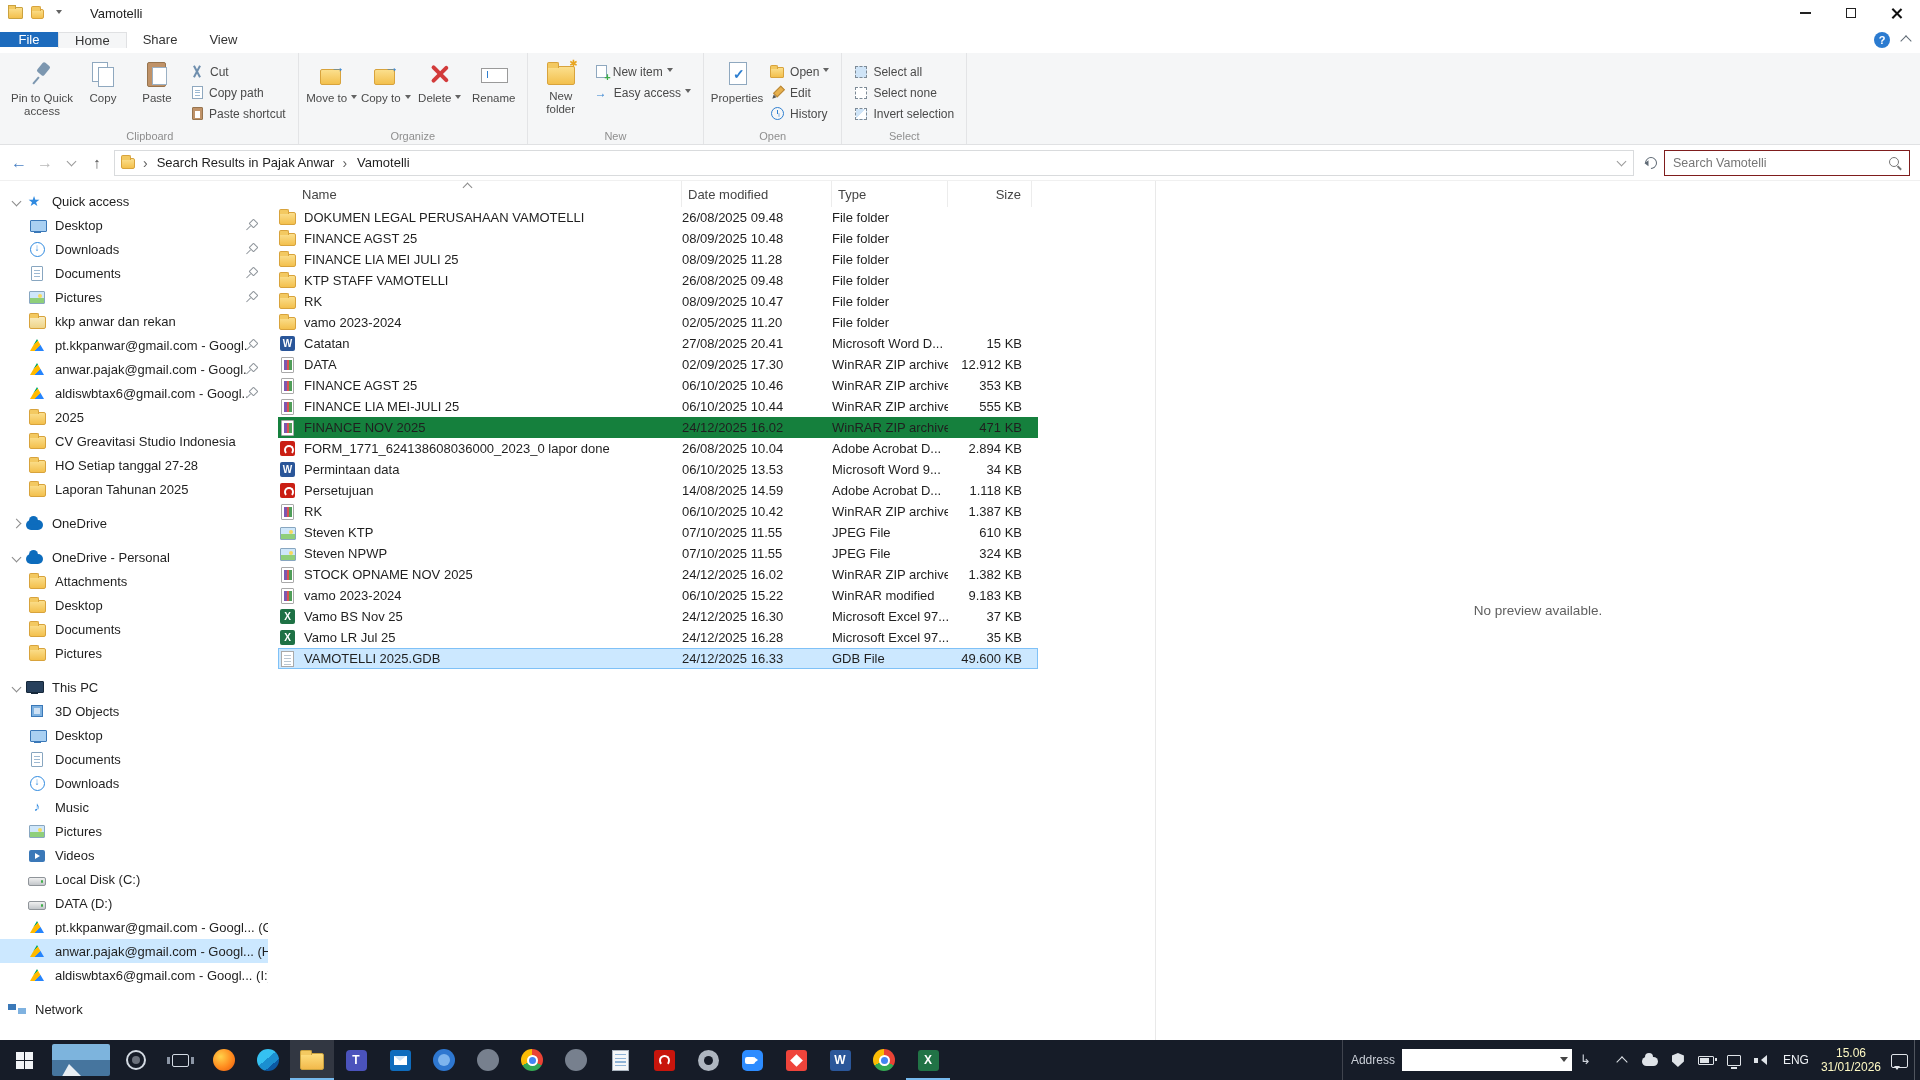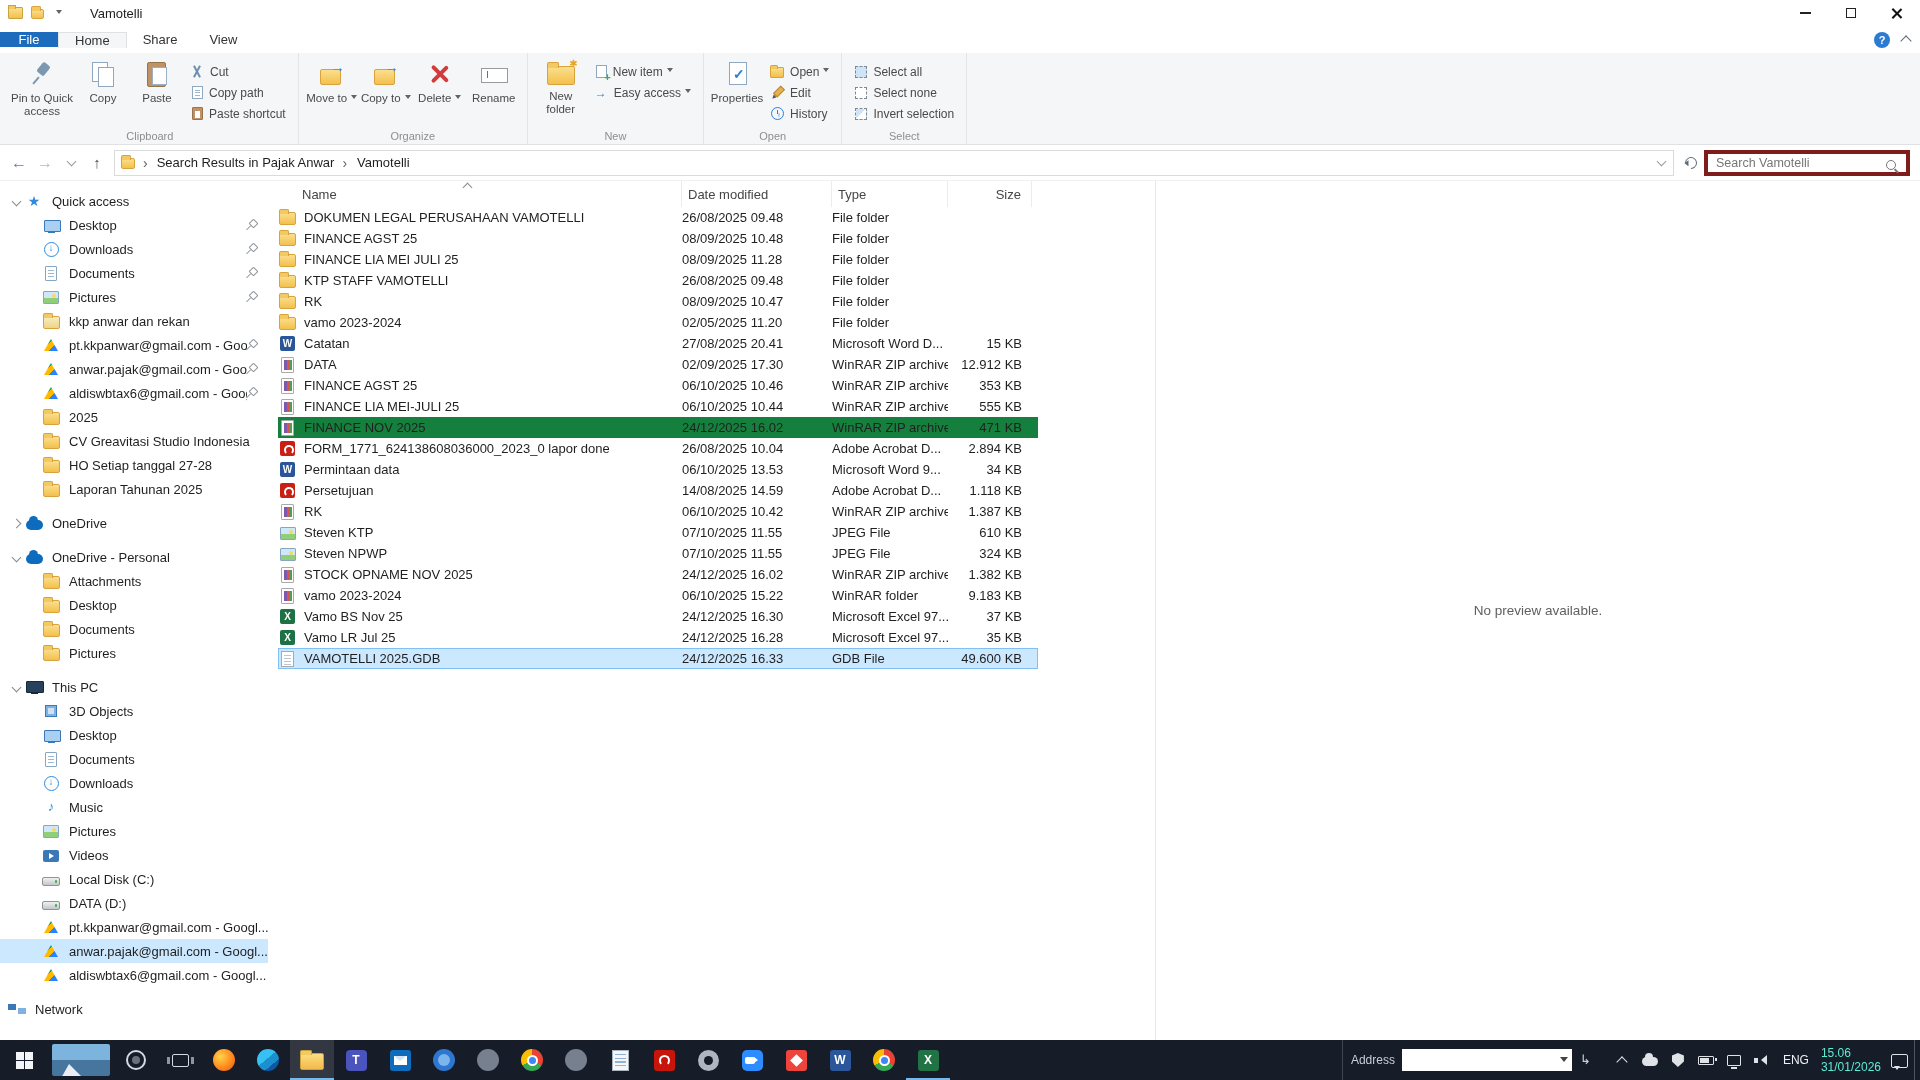--- a/index.html
+++ b/index.html
@@ -100,33 +100,33 @@
 .ic-up::after{content:"\2191";font-size:15px;color:#555}
 .ic-ddchev{width:7px;height:7px;border-right:1.4px solid #9a9a9a;border-bottom:1.4px solid #9a9a9a;transform:rotate(45deg);margin-top:-3px}
 .addr-field{flex:1;display:flex;align-items:center;height:26px;border:1px solid #d9dbdd;background:#fff;margin:0 4px;padding-left:6px;position:relative}
 .crumb{display:flex;align-items:center;height:100%;padding:0 1px;font-size:13px;color:#1f1f1f}
 .crumb .sep::after{content:"\203A";color:#5f5f5f;margin:0 8px;font-size:14px}
 .crumb:last-of-type .sep{display:none}
 .addr-sep::after{content:"\203A";color:#5f5f5f;margin:0 8px;font-size:14px}
 .addr-field-chev{margin-left:auto;margin-right:8px}
 .ic-refresh{width:12px;height:12px;border:1.6px solid #5f6a75;border-radius:50%;border-left-color:transparent;transform:rotate(-45deg)}
 .ic-refresh::after{content:"";position:absolute;left:-3px;top:-2px;border:3px solid transparent;border-right:4px solid #5f6a75;transform:rotate(45deg)}
-.search-box{width:206px;height:26px;border:4px solid #7f1d1d;display:flex;align-items:flex-start;position:relative;flex:none}
+.search-box{width:246px;height:26px;border:1px solid #7f1d1d;display:flex;align-items:flex-start;position:relative;flex:none}
 .search-box input{border:none;outline:none;width:100%;height:100%;padding:0 26px 0 8px;font-size:12.5px;color:#333;font-family:inherit;background:transparent}
 .search-box input::placeholder{color:#767676}
 .ic-mag-g{width:13px;height:13px;position:absolute;right:7px;top:6px}
 .ic-mag-g::before{content:"";position:absolute;left:0;top:0;width:8px;height:8px;border:1.5px solid #777;border-radius:50%}
 .ic-mag-g::after{content:"";position:absolute;right:0;bottom:1px;width:5px;height:1.5px;background:#777;transform:rotate(45deg)}
 
 
 .content{flex:1;display:flex;overflow:hidden}
 .sidebar{width:268px;padding-top:8px;overflow:hidden;flex:none}
 .side-item{display:flex;align-items:center;height:24px;font-size:13px;color:#1f1f1f}
 .side-item.lvl0{padding-left:8px}
-.side-item.lvl1{padding-left:42px}
+.side-item.lvl1{padding-left:28px}
 .side-item.gap{margin-top:10px}
 .side-item.selected{background:#cce8ff}
 .chev-box{width:17px;display:flex;justify-content:center;flex:none}
 .chev{width:7px;height:7px;border-right:1.4px solid #8a8a8a;border-bottom:1.4px solid #8a8a8a;display:inline-block}
 .ic-down{transform:rotate(45deg)}
 .ic-right{transform:rotate(-45deg)}
 .sicon{margin-right:9px;width:18px;display:flex;justify-content:center;flex:none}
 .slabel{white-space:nowrap;overflow:hidden;flex:1}
 .pin-ic{width:11px;height:11px;margin-left:auto;margin-right:10px;position:relative;flex:none}
 .pin-ic::before{content:"";position:absolute;right:1px;top:0;width:5px;height:5px;border:1.4px solid #8f959b;border-radius:1px;transform:rotate(45deg)}
@@ -275,21 +275,21 @@
 .ic-tshield{width:12px;height:14px;background:#dfe3e8;clip-path:polygon(50% 0,100% 18%,100% 60%,50% 100%,0 60%,0 18%)}
 .ic-tbattery{width:16px;height:9px;border:1.4px solid #dfe3e8;border-radius:1px}
 .ic-tbattery::before{content:"";position:absolute;right:-3.6px;top:1.6px;width:2px;height:3.4px;background:#dfe3e8}
 .ic-tbattery::after{content:"";position:absolute;left:1px;top:1px;bottom:1px;width:9px;background:#dfe3e8}
 .ic-tnet{width:14px;height:11px;border:1.4px solid #dfe3e8;border-radius:1px}
 .ic-tnet::after{content:"";position:absolute;left:3px;bottom:-4px;width:6px;height:2px;background:#dfe3e8}
 .ic-tvol{width:15px;height:13px}
 .ic-tvol::before{content:"";position:absolute;left:0;top:4px;width:4px;height:5px;background:#dfe3e8}
 .ic-tvol::after{content:"";position:absolute;left:2px;top:1px;border:5.5px solid transparent;border-right:6.5px solid #dfe3e8}
 .lang{font-size:12px;color:#eef1f5;padding:0 2px}
-.clock{font-size:12px;line-height:14px;text-align:left;color:#5eead4}
+.clock{font-size:12px;line-height:14px;text-align:center;color:#fef9c3}
 .ic-action{width:17px;height:14px;border:1.6px solid #dfe3e8;border-radius:2px;margin-top:1px}
 .ic-action::after{content:"";position:absolute;left:2px;bottom:-6px;border:3px solid transparent;border-top:4px solid #dfe3e8}
 .show-desktop{width:6px;border-left:1px solid rgba(255,255,255,.25)}
 </style>
 </head>
 <body>
 
 <div class="window">
 
   <div class="titlebar">
@@ -940,21 +940,21 @@
           <span class="fdate">24/12/2025 16.02</span>
           <span class="ftype">WinRAR ZIP archive</span>
           <span class="fsize">1.382 KB</span>
         </div>
         <div class="frow">
           <span class="ficon">
             <span class="icx ic-rar"></span>
           </span>
           <span class="fname">vamo 2023-2024</span>
           <span class="fdate">06/10/2025 15.22</span>
-          <span class="ftype">WinRAR folder</span>
+          <span class="ftype">WinRAR modified</span>
           <span class="fsize">9.183 KB</span>
         </div>
         <div class="frow">
           <span class="ficon">
             <span class="icx ic-excel"></span>
           </span>
           <span class="fname">Vamo BS Nov 25</span>
           <span class="fdate">24/12/2025 16.30</span>
           <span class="ftype">Microsoft Excel 97...</span>
           <span class="fsize">37 KB</span>

